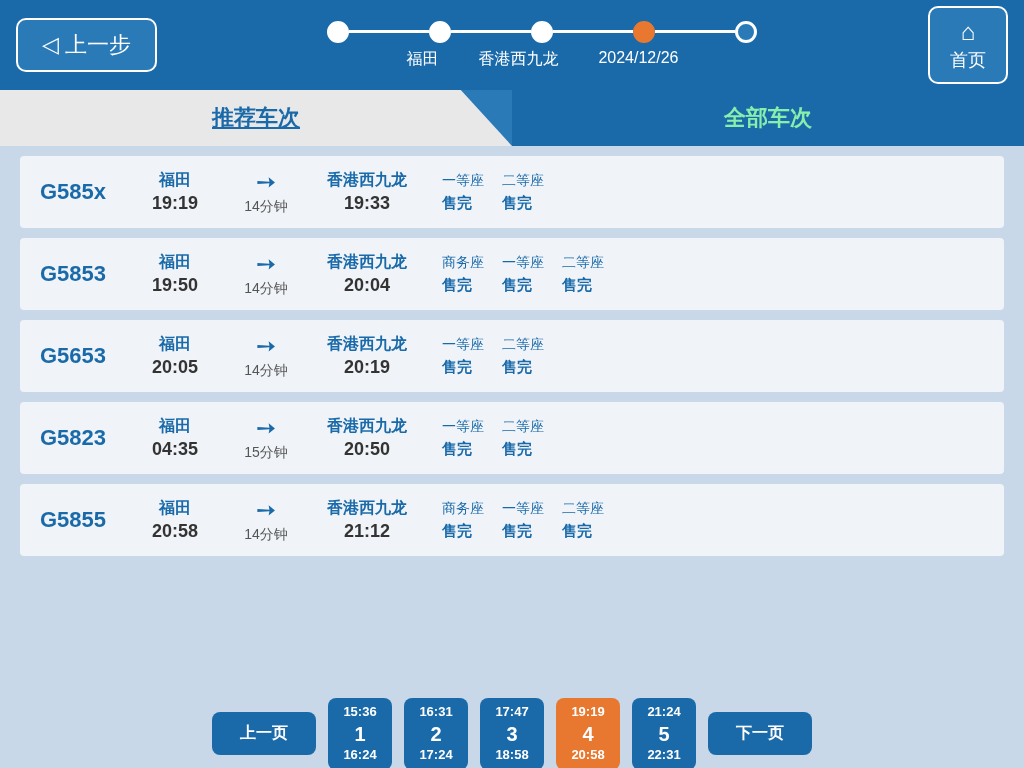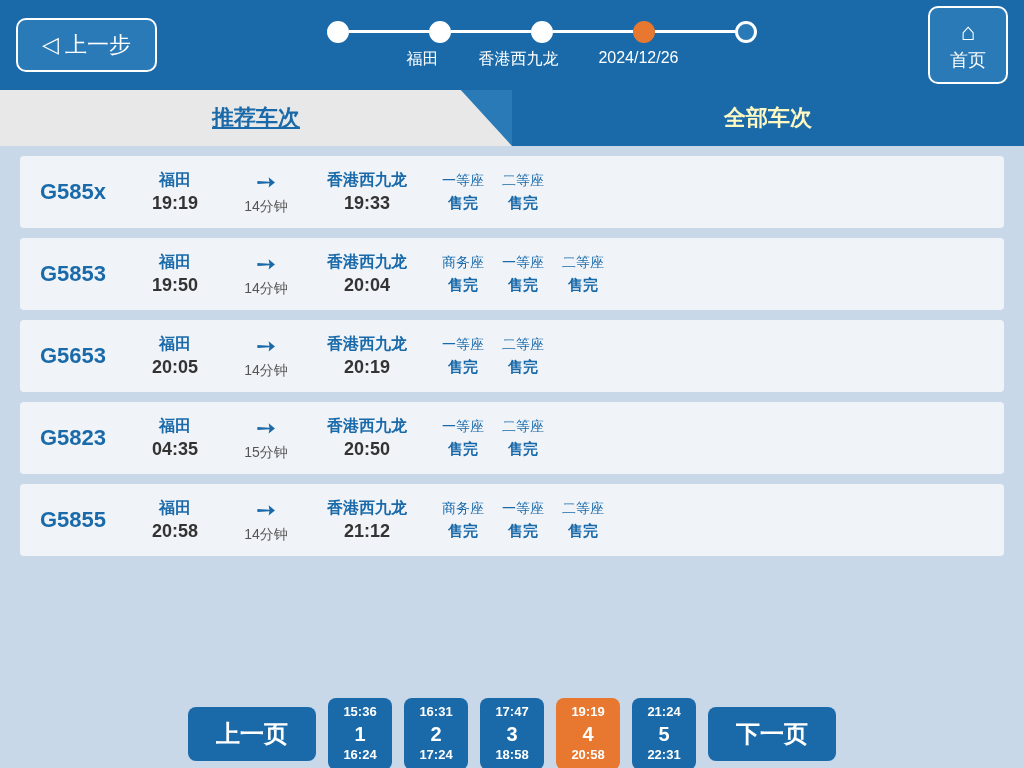--- a/index.html
+++ b/index.html
@@ -108,21 +108,21 @@
     .tab-recommended {
       background: #e8e8e8;
       color: #1a6aaa;
       flex: 1;
       border-radius: 0 20px 0 0;
       clip-path: polygon(0 0, 90% 0, 100% 100%, 0 100%);
       text-decoration: underline;
     }
     .tab-all {
       background: #1a6aaa;
-      color: #fef9c3;
+      color: #86efac;
       flex: 1;
       display: flex;
       align-items: center;
       justify-content: center;
       font-size: 22px;
       font-weight: bold;
     }
 
     
     .content {
@@ -188,21 +188,21 @@
     }
     .seat-classes {
       display: flex;
       gap: 18px;
       margin-left: 20px;
       flex: 1;
     }
     .seat-class {
       display: flex;
       flex-direction: column;
-      align-items: center;
+      align-items: flex-start;
     }
     .seat-label {
       color: #1a6aaa;
       font-size: 14px;
     }
     .seat-status {
       color: #1a6aaa;
       font-size: 15px;
       font-weight: bold;
       margin-top: 4px;
@@ -215,21 +215,21 @@
       justify-content: center;
       gap: 12px;
       padding: 12px 0 0 0;
       background: #c8d8e8;
     }
     .page-btn {
       background: #1a6aaa;
       color: #fff;
       border: none;
       border-radius: 8px;
-      font-size: 24px;
+      font-size: 16px;
       font-weight: bold;
       padding: 11px 28px;
       cursor: pointer;
       min-width: 100px;
     }
     .page-num-btn {
       background: #1a6aaa;
       color: #fff;
       border: none;
       border-radius: 8px;

